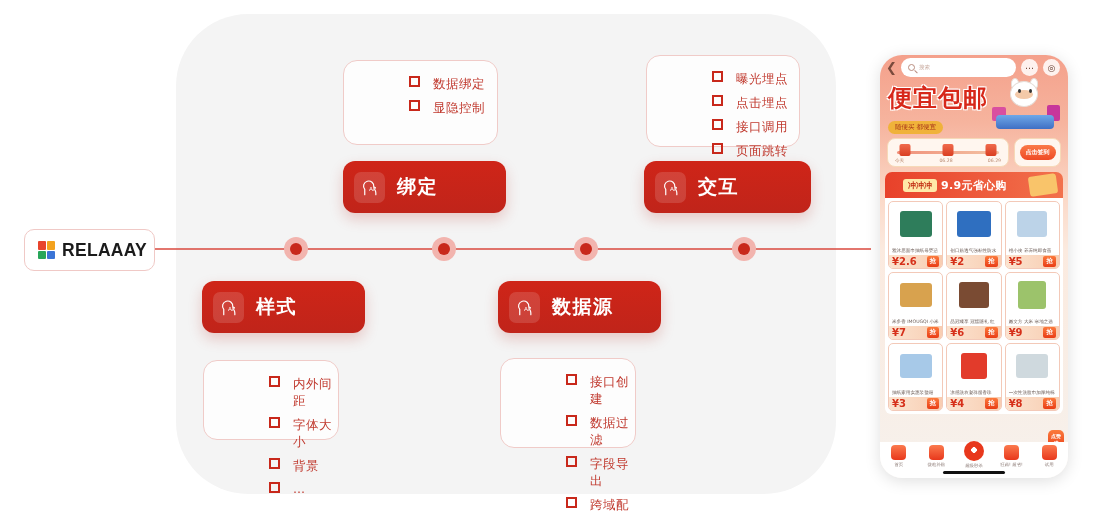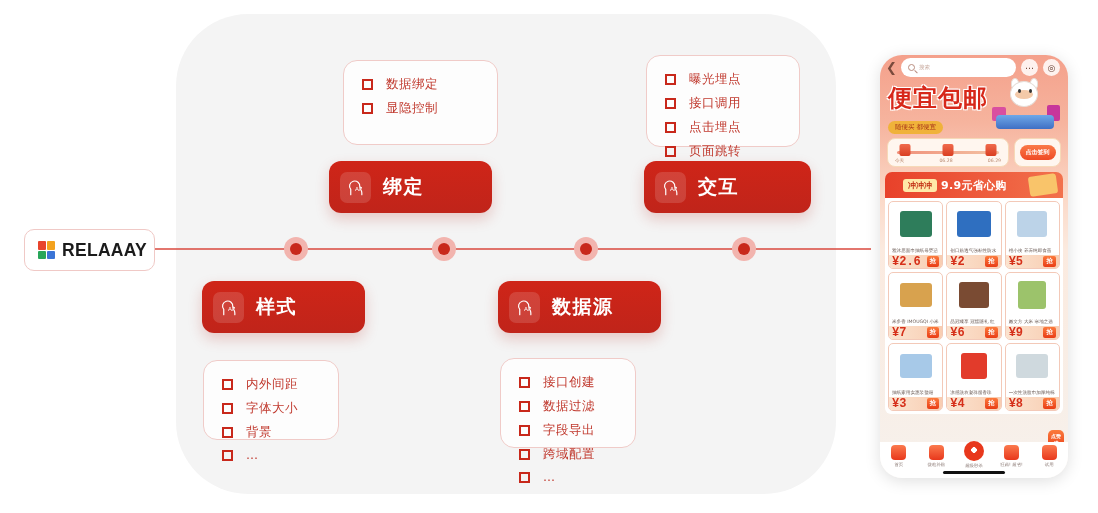--- a/index.html
+++ b/index.html
@@ -49,21 +49,21 @@
     display:flex; align-items:center; justify-content:center; flex:0 0 auto;
   }
   .pill-label { color:#fff; font-size:19px; font-weight:600; letter-spacing:1.5px;
     padding-right:14px; }
 
   
   .card {
     position:absolute; background:#fdfdfd; border:1.4px solid #f0cbc8;
     border-radius:14px; padding:15px 0 0 18px;
   }
-  .ck-row { display:flex; align-items:center; gap:13px; margin-bottom:7px; }
+  .ck-row { display:flex; align-items:flex-start; gap:13px; margin-bottom:7px;margin-left:47px; }
   .ck-box { width:11px; height:11px; border:2px solid #c8281b; flex:0 0 auto; }
   .ck-text { font-size:12.5px; color:#c0392e; letter-spacing:.5px; }
   .ck-text.dots { letter-spacing:2px; font-size:12px; }
 
   
   .phone {
     position:absolute; left:880px; top:55px; width:188px; height:423px;
     border-radius:22px; background:#fff; overflow:hidden;
     box-shadow:0 3px 16px rgba(0,0,0,.13);
   }
@@ -147,21 +147,21 @@
   .grid { position:relative; margin:0 5px; background:#fff;
     border-radius:0 0 6px 6px; padding:3px; display:grid;
     grid-template-columns:repeat(3,1fr); gap:3px; }
   .prod { border:1px solid #f3c9b8; border-radius:5px; background:#fff;
     overflow:hidden; position:relative; }
   .prod-img { height:44px; display:flex; align-items:center; justify-content:center; }
   .prod-title { font-size:4.6px; color:#6b5b55; padding:0 3px; height:9px;
     overflow:hidden; line-height:9px; }
   .prod-price { display:flex; align-items:center; justify-content:space-between;
     background:linear-gradient(90deg,#fbe3cf,#f8cdb2); height:13px; padding:0 3px; }
-  .pp { color:#d6301a; font-size:12px; font-weight:900;font-family:Liberation Mono, monospace; }
+  .pp { color:#d6301a; font-size:10px; font-weight:900; }
   .qiang { background:linear-gradient(180deg,#fb7a3c,#e93c16); color:#fff;
     font-size:6.5px; font-weight:900; border-radius:2px; padding:1px 3px; }
   .swatch { border-radius:3px; }
 
   .tabbar { position:absolute; bottom:0; left:0; right:0; height:36px;
     background:#fff; display:flex; align-items:flex-start;
     justify-content:space-around; padding-top:3px; }
   .tab { display:flex; flex-direction:column; align-items:center; gap:2px; width:34px; }
   .tab-ico { width:15px; height:15px; border-radius:4px;
     background:linear-gradient(180deg,#fb7a4e,#e8381c); }
@@ -204,28 +204,28 @@
   </div>
 </div>
 
 <div class="card" style="left:646px; top:55px; width:154px; height:92px;">
   <div class="ck-row">
     <span class="ck-box"></span>
     <span class="ck-text">曝光埋点</span>
   </div>
   <div class="ck-row">
     <span class="ck-box"></span>
+    <span class="ck-text">点击埋点</span>
+  </div>
+  <div class="ck-row">
+    <span class="ck-box"></span>
     <span class="ck-text">接口调用</span>
   </div>
   <div class="ck-row">
     <span class="ck-box"></span>
-    <span class="ck-text">点击埋点</span>
-  </div>
-  <div class="ck-row">
-    <span class="ck-box"></span>
     <span class="ck-text">页面跳转</span>
   </div>
   <div class="ck-row">
     <span class="ck-box"></span>
     <span class="ck-text dots">…</span>
   </div>
 </div>
 
 <div class="card" style="left:203px; top:360px; width:136px; height:80px;">
   <div class="ck-row">
@@ -262,21 +262,21 @@
   <div class="ck-row">
     <span class="ck-box"></span>
     <span class="ck-text">跨域配置</span>
   </div>
   <div class="ck-row">
     <span class="ck-box"></span>
     <span class="ck-text dots">…</span>
   </div>
 </div>
 
-<div class="pill" style="left:329px; top:161px; width:163px;">
+<div class="pill" style="left:343px; top:161px; width:163px;">
   <span class="pill-ico">
     <svg width="19" height="19" viewBox="0 0 24 24" fill="none" stroke="#fff" stroke-width="1.5" stroke-linecap="round" stroke-linejoin="round">
       <path d="M20 21v-2a8 8 0 0 0-1.2-4.2c-.4-.7-.3-1.3.1-1.8l.6-.7-2.1-1.1A6.5 6.5 0 1 0 6 14.5V21"></path>
       <text x="11.5" y="16" font-size="7.5" fill="#fff" stroke="none" font-family="sans-serif">AI</text>
     </svg>
   </span>
   <span class="pill-label">绑定</span>
 </div>
 
 <div class="pill" style="left:644px; top:161px; width:167px;">

